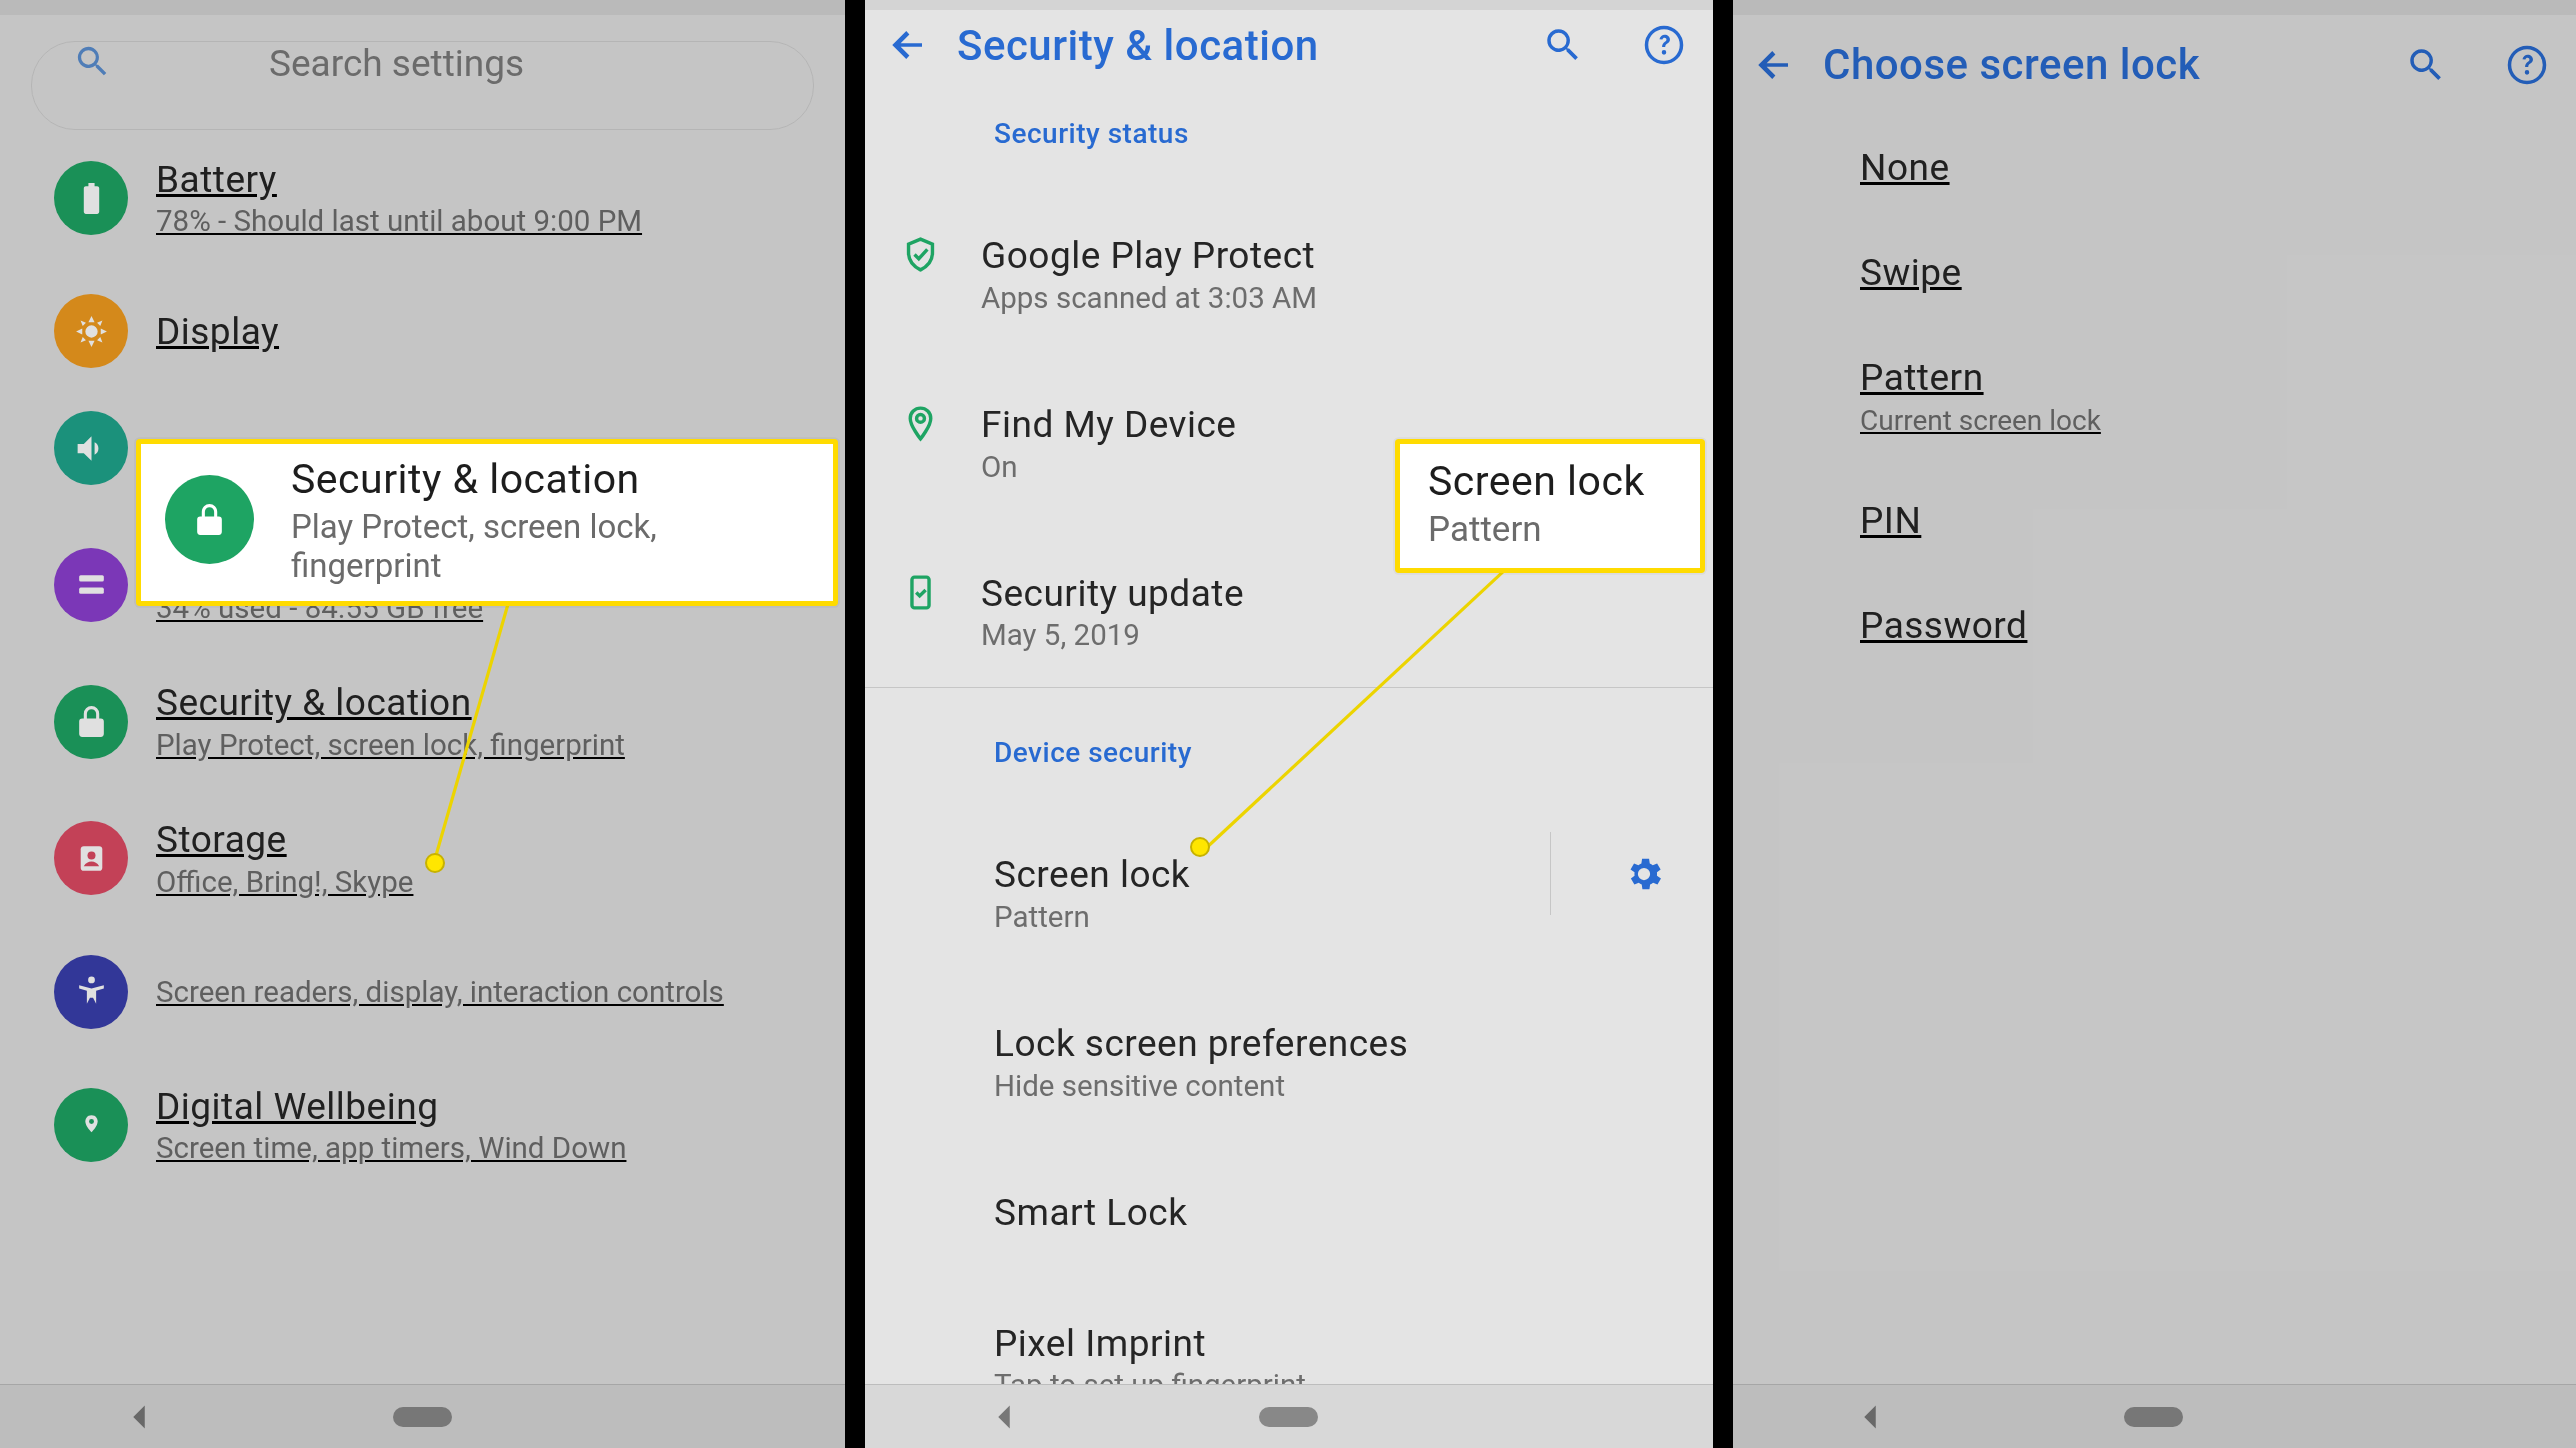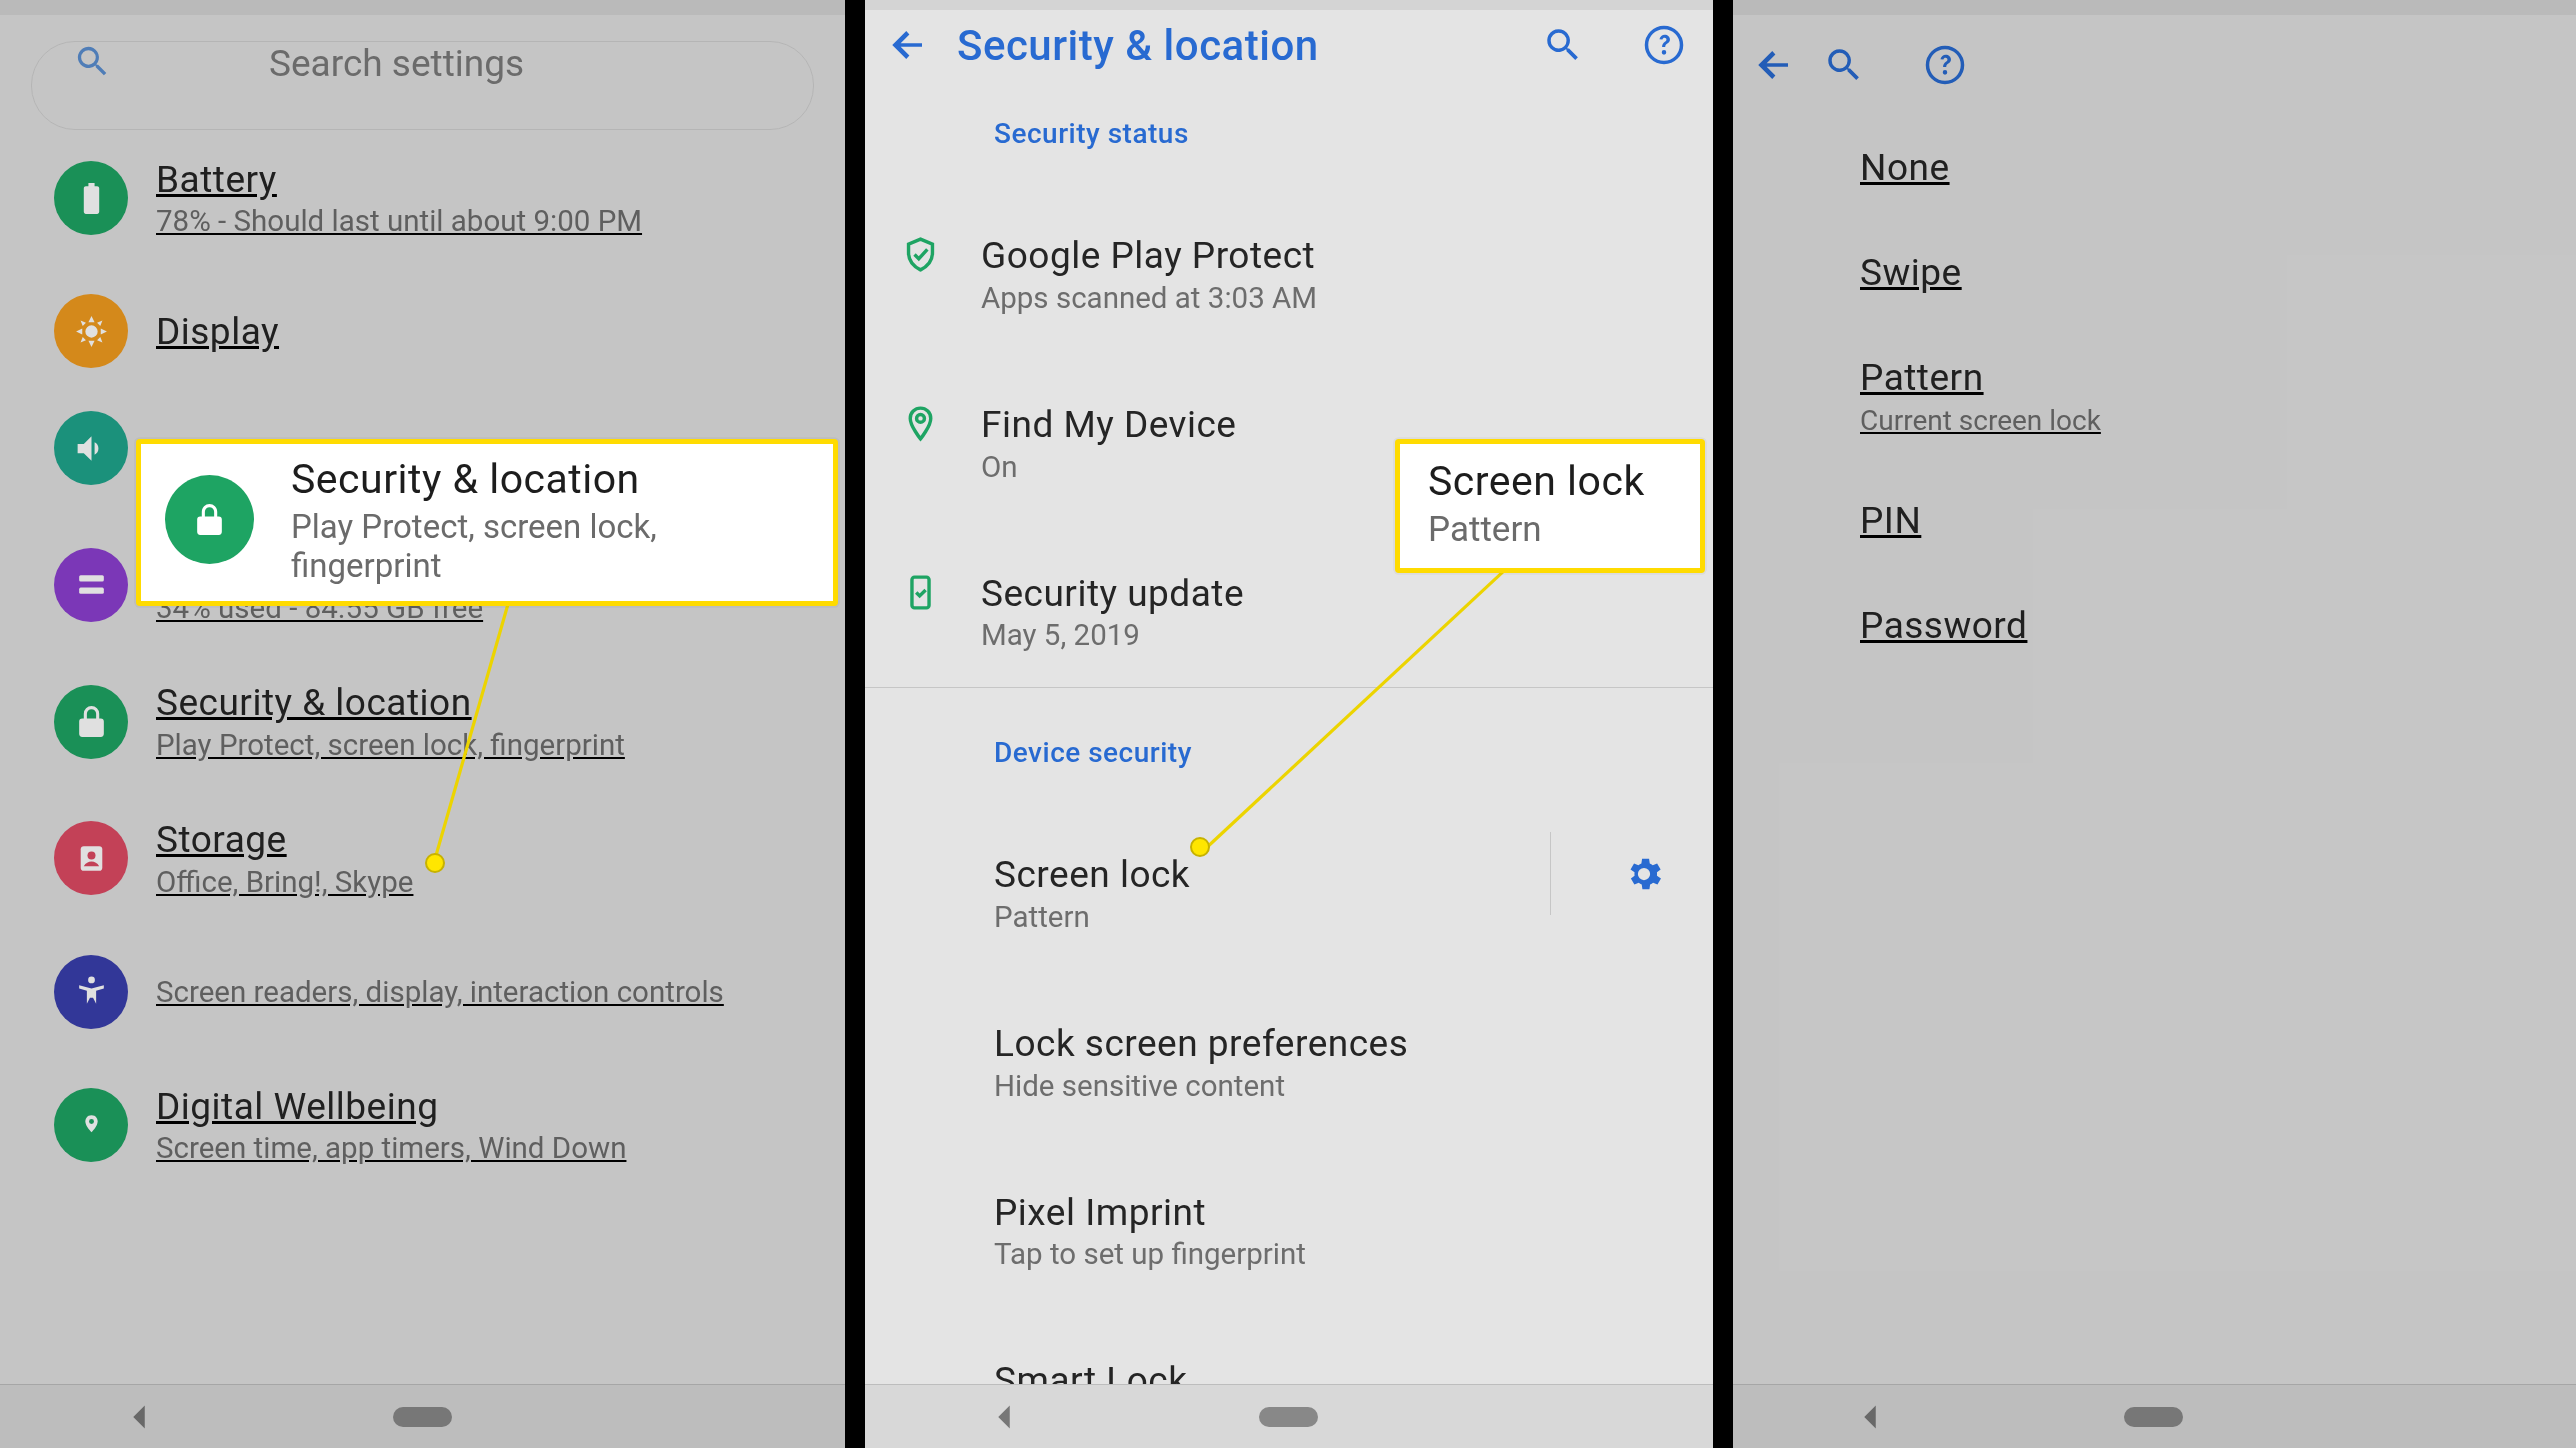--- a/index.html
+++ b/index.html
@@ -353,28 +353,28 @@
 
   <div class="row2 row2-nolead">
     <div class="txts">
       <span class="t-title">Lock screen preferences</span>
       <span class="t-sub">Hide sensitive content</span>
     </div>
   </div>
 
   <div class="row2 row2-nolead">
     <div class="txts">
+      <span class="t-title">Smart Lock</span>
+    </div>
+  </div>
+
+  <div class="row2 row2-nolead">
+    <div class="txts">
       <span class="t-title">Pixel Imprint</span>
       <span class="t-sub">Tap to set up fingerprint</span>
-    </div>
-  </div>
-
-  <div class="row2 row2-nolead">
-    <div class="txts">
-      <span class="t-title">Smart Lock</span>
     </div>
   </div>
 
   <div class="line-divider"></div>
 
   <div class="navbar">
     <svg class="nav-back" viewBox="0 0 24 24">
           <path fill="currentColor" d="M15 6l-6 6 6 6"></path>
         </svg>
     <div class="nav-pill"></div>
@@ -382,20 +382,21 @@
   </div>
 </div>
 
 <div class="phone p3">
   <div class="statusbar"></div>
 
   <div class="appbar">
     <svg class="back-arrow" viewBox="0 0 24 24">
           <path fill="currentColor" d="M20 11H7.8l5-5L11 4l-8 8 8 8 1.8-2-5-5H20z"></path>
         </svg>
+    <span class="ab-title">Choose screen lock</span>
     <svg class="ab-icon" viewBox="0 0 24 24">
           <path fill="currentColor" d="M15.5 14h-.8l-.3-.3a6.5 6.5 0 10-.7.7l.3.3v.8l5 5 1.5-1.5-5-5zm-6 0a4.5 4.5 0 110-9 4.5 4.5 0 010 9z"></path>
         </svg>
     <svg class="ab-help" viewBox="0 0 24 24">
           <circle cx="12" cy="12" r="10" fill="none" stroke="currentColor" stroke-width="2"></circle>
           <path fill="currentColor" d="M12 17.5a1.3 1.3 0 110-2.6 1.3 1.3 0 010 2.6zM9.4 8.7c.3-1.6 1.6-2.6 3-2.6 1.7 0 3 1.2 3 2.7 0 1-.5 1.6-1.5 2.4-.9.7-1.2 1.1-1.2 1.9h-1.8c0-1.4.6-2.1 1.6-2.9.7-.5.9-.8.9-1.3 0-.6-.5-1-1.1-1-.6 0-1 .3-1.2 1l-1.7-.2z"></path>
         </svg>
   </div>
 
   <div class="row3">

